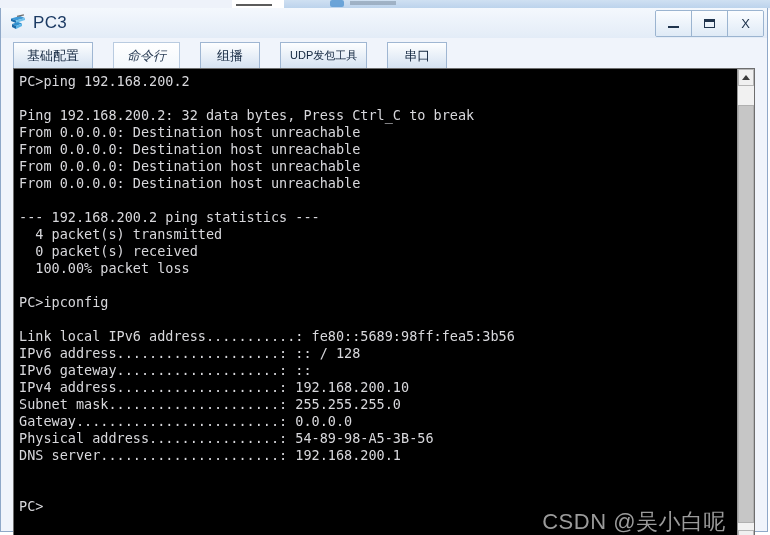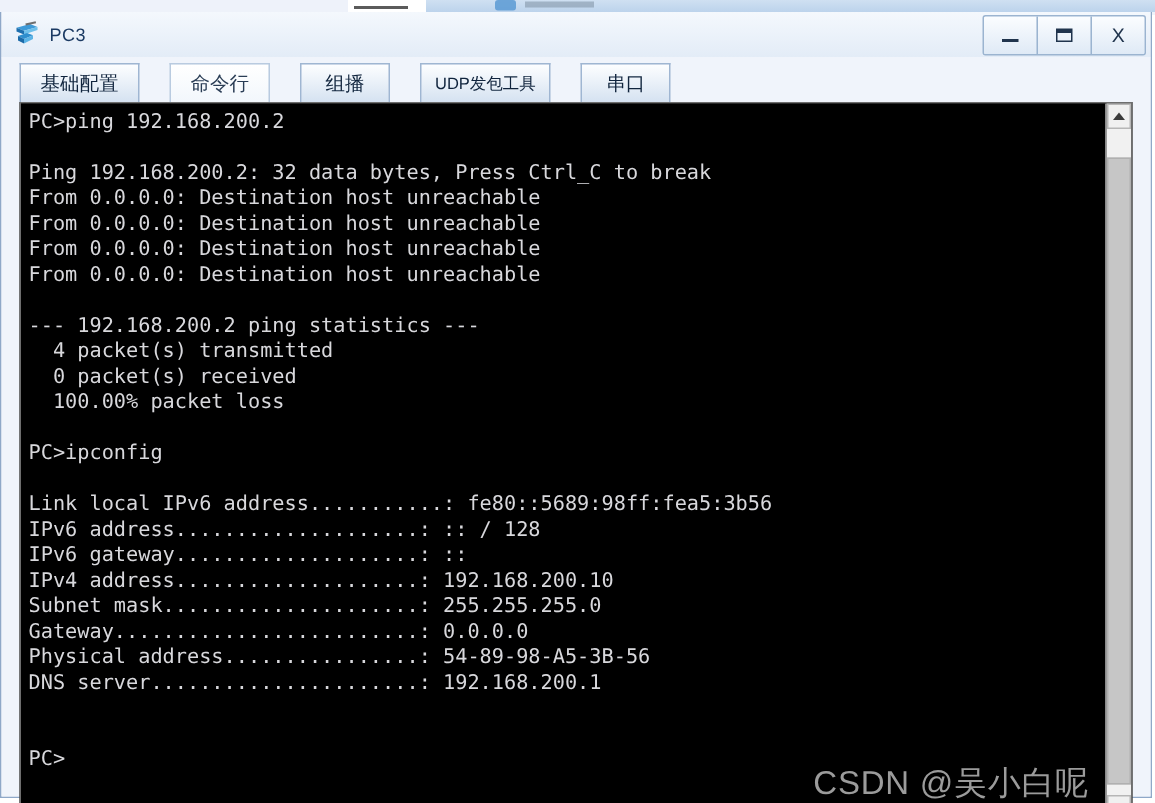--- a/index.html
+++ b/index.html
@@ -83,21 +83,21 @@
     display: flex;
     align-items: center;
     gap: 6px;
   }
   #app-icon {
     width: 18px; height: 18px;
     position: relative;
     flex: none;
   }
   #title-text {
-    font-size: 12px;
+    font-size: 17px;
     color: #1b3a63;
     letter-spacing: .3px;
   }
   #win-controls {
     position: absolute;
     right: 3px; top: 2px;
     display: flex;
     align-items: stretch;
     height: 25px;
     border: 1px solid #9bb4d0;
@@ -157,20 +157,21 @@
     border: 1px solid #9fb6d2;
     border-bottom: none;
     box-sizing: border-box;
     cursor: default;
     white-space: nowrap;
   }
   .tab.active {
     background: linear-gradient(#ffffff, #f2f7fc);
     color: #2a3d55;
     border-color: #b9cbe0;
+    font-style: italic;
   }
   .tab.small { font-size: 11px; padding: 0 9px; }
 
   
   #terminal-wrap {
     position: absolute;
     left: 12px; top: 30px;
     width: 742px;
     height: 480px;
     border: 1px solid #6e6e6e;

